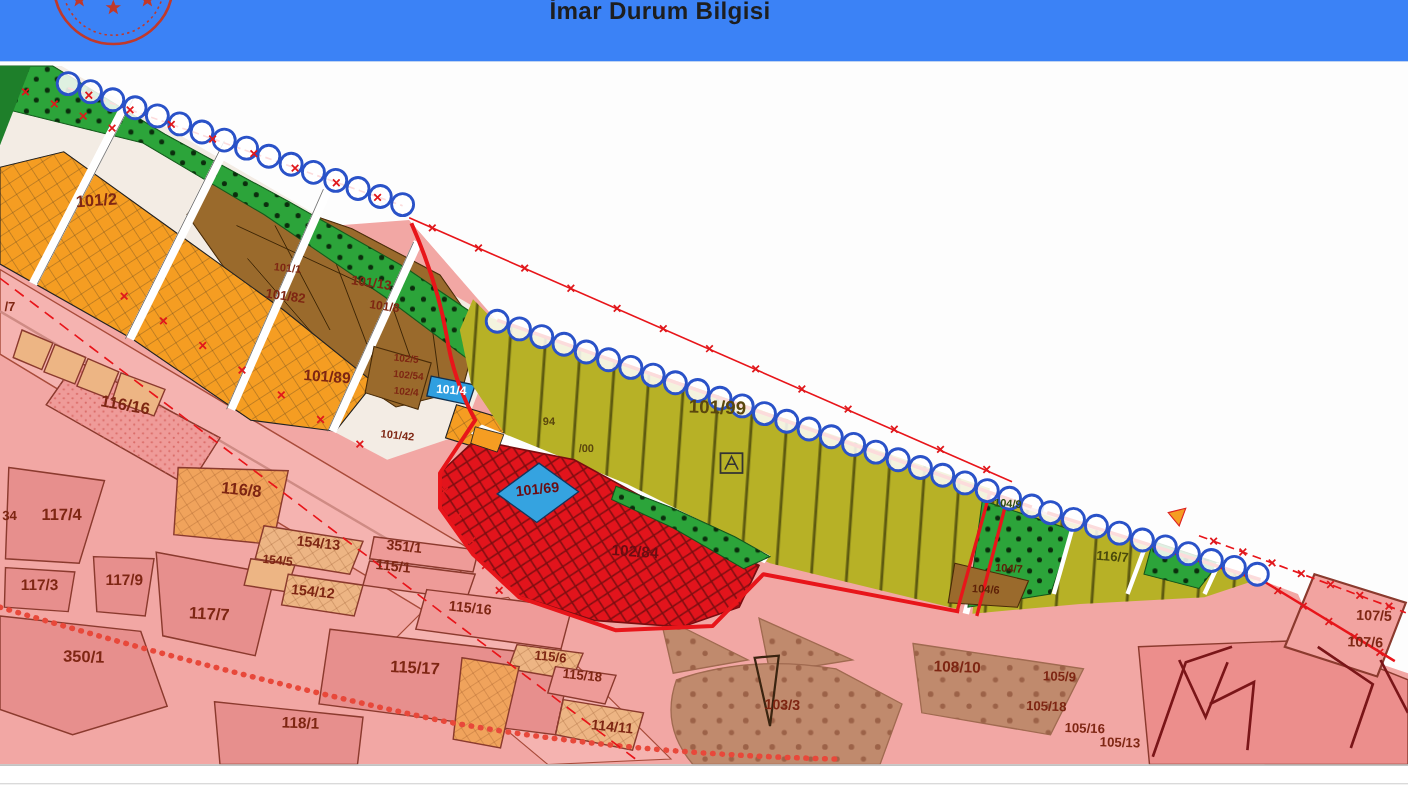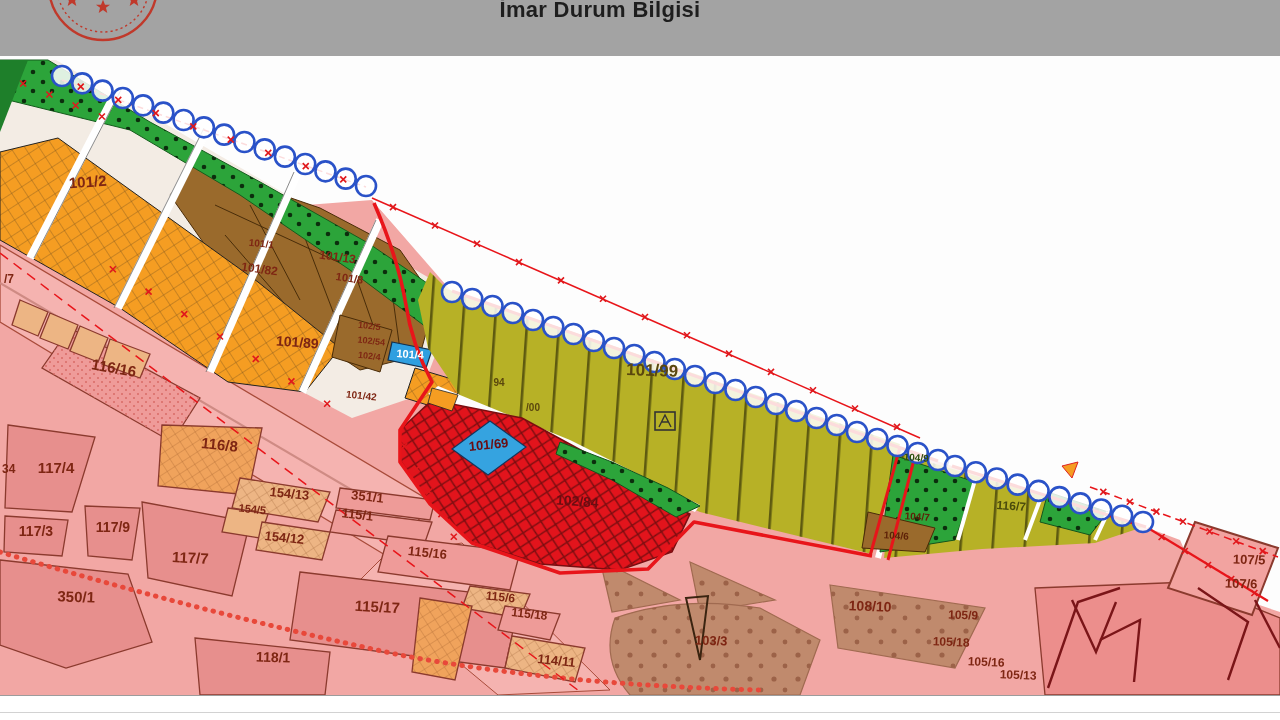--- a/index.html
+++ b/index.html
@@ -1,18 +1,18 @@
 <!DOCTYPE html>
 <html><head>
 <meta charset="utf-8">
 <style>
   html,body{margin:0;padding:0;background:#fff;}
   .page{position:relative;width:1280px;height:720px;overflow:hidden;background:#fff;
         font-family:"Liberation Sans",sans-serif;}
-  .hdr{position:absolute;left:0;top:0;width:1280px;height:56px;background:#a3a3a3;
+  .hdr{position:absolute;left:0;top:0;width:1280px;height:56px;background:#3b82f6;
        border-bottom:1px solid #d9d9d9;}
   .hdr-title{position:absolute;left:0;right:0;top:-3px;text-align:center;
              transform:translateX(-40px);font-size:22px;color:#1e1e1e;font-weight:600;
              letter-spacing:.3px;}
   .seal{position:absolute;left:18px;top:0;width:170px;height:50px;overflow:hidden;}
   .mapwrap{position:absolute;left:0;top:56px;width:1280px;height:639px;background:#fdfdfd;}
   .footer{position:absolute;left:0;top:695px;width:1280px;height:25px;background:#fff;
           border-top:1px solid #9c9c9c;}
   .footer-line{position:absolute;left:0;top:16px;width:1280px;height:0;border-top:1px solid #d2d2d2;}
   svg text{font-family:"Liberation Sans",sans-serif;}

